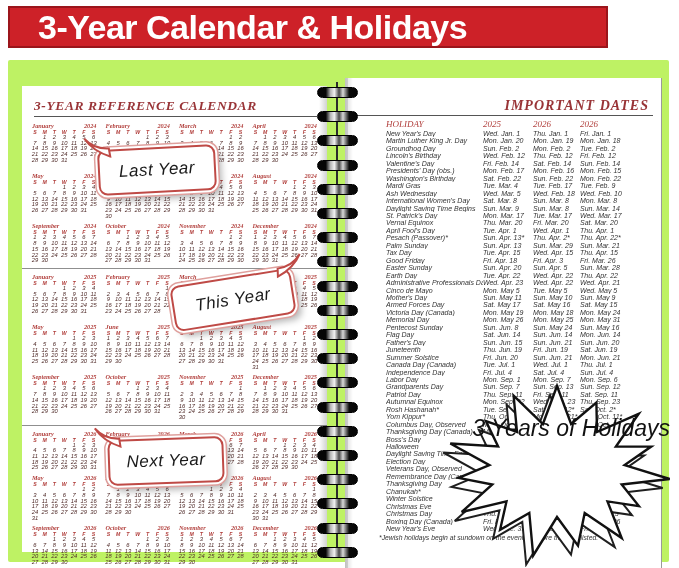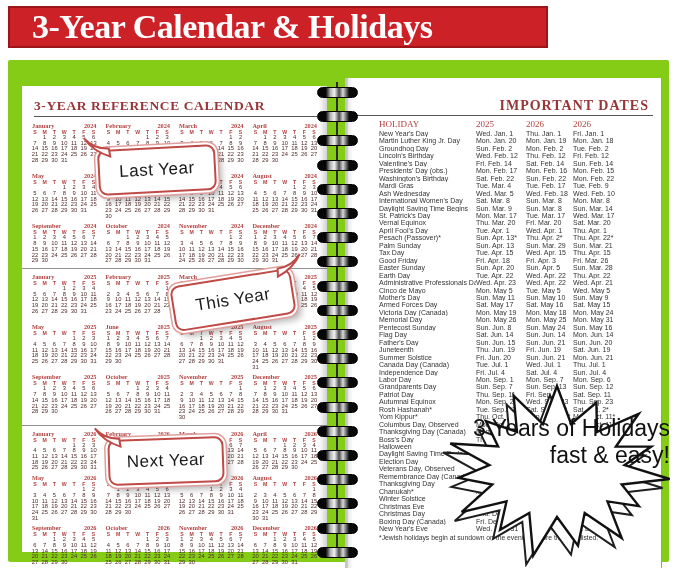--- a/index.html
+++ b/index.html
@@ -2,32 +2,32 @@
 <html><head>
 <meta charset="utf-8">
 <style>
   html,body{margin:0;padding:0;}
   body{
     width:679px;height:568px;position:relative;background:#ffffff;
     font-family:"Liberation Sans",sans-serif;overflow:hidden;
   }
   
   .banner{
-    position:absolute;left:8px;top:6px;width:540px;height:42px;
+    position:absolute;left:8px;top:6px;width:600px;height:42px;
     background:#cd2128;border:2px solid #9b151b;box-sizing:border-box;
-    display:flex;align-items:center;padding-left:22px;font-family:Liberation Serif, serif;
+    display:flex;align-items:center;padding-left:28px;
   }
   .banner span{
     color:#fff;font-weight:bold;font-size:34px;line-height:1;
     letter-spacing:-0.5px;white-space:nowrap;
   }
   
   .book{
     position:absolute;left:8px;top:60px;width:661px;height:502px;
-    background:#84cc16;border-radius:2px;
+    background:#bef264;border-radius:2px;font-style:italic;
   }
   .page{position:absolute;background:#fff;}
   .page.left{left:14px;top:26px;width:305px;height:466px;}
   .page.right{left:337px;top:18px;width:316px;height:508px;border-right:1px solid #9a9a9a;box-shadow:3px 0 0 #e2e2e2 inset;}
   .page.left::after{content:"";position:absolute;right:0;top:0;bottom:0;width:8px;
     background:linear-gradient(90deg,rgba(0,0,0,0) 0%,rgba(0,0,0,.18) 100%);}
   .page.right::before{content:"";position:absolute;left:0;top:0;bottom:0;width:8px;
     background:linear-gradient(270deg,rgba(0,0,0,0) 0%,rgba(0,0,0,.15) 100%);}
   
   .seam{position:absolute;left:328px;top:22px;width:2px;height:470px;background:#2c2c2c;}
@@ -59,21 +59,21 @@
     font-size:17px;color:#1a1a1a;letter-spacing:.5px;z-index:5;
   }
   .callout .tail{position:absolute;}
   
   .rp-title{
     text-align:right;margin:20px 12px 0 0;font-family:"Liberation Serif",serif;
     font-size:14px;font-weight:600;letter-spacing:1px;color:#993437;white-space:nowrap;
   }
   .rp-rule{margin:1px 8px 0 6px;border-top:1.5px solid #555;}
   .htable{margin:3px 8px 0 34px;}
-  .hhead,.hrow{display:grid;grid-template-columns:97px 50px 47px 1fr;}
+  .hhead,.hrow{display:grid;grid-template-columns:97px 50px 47px 1fr;margin-left:7px;}
   .hhead{font-family:"Liberation Serif",serif;color:#b2413e;font-size:9px;line-height:10px;margin-bottom:1px;}
   .hrow{font-size:7px;line-height:7.45px;color:#333;white-space:nowrap;}
   .hrow span{overflow:hidden;}
   .footnote{margin:2px 8px 0 34px;font-size:6.8px;color:#333;}
   
   .starwrap{position:absolute;left:432px;top:322px;width:230px;height:185px;z-index:6;}
   .star-text{
     position:absolute;left:0;top:33px;width:100%;text-align:right;
     font-size:23px;line-height:27px;color:#111;
   }
@@ -2228,17 +2228,16 @@
     <span>Next Year</span>
   </div>
 
   <div class="starwrap">
     <svg id="star-svg" width="230" height="185" viewBox="0 0 230 185">
       <polygon id="star-shadow" transform="translate(-7,9)" fill="#ffffff" stroke="#1f1f1f" stroke-width="2" points="117.0,4.0 131.1,42.0 156.4,20.5 157.0,50.0 198.7,31.8 175.9,64.5 211.2,64.6 184.6,83.1 229.7,97.0 181.7,102.5 198.9,124.1 167.5,119.4 181.7,156.0 144.7,130.9 138.0,163.6 117.0,135.0 93.2,173.5 89.3,130.9 60.1,147.8 66.5,119.4 21.7,130.0 52.3,102.5 18.5,95.9 49.4,83.1 10.3,61.5 58.1,64.5 45.9,39.1 77.0,50.0 73.6,13.6 102.9,42.0"></polygon>
       <polygon id="star-main" fill="#ffffff" stroke="#111111" stroke-width="2.4" points="117.0,4.0 131.1,42.0 156.4,20.5 157.0,50.0 198.7,31.8 175.9,64.5 211.2,64.6 184.6,83.1 229.7,97.0 181.7,102.5 198.9,124.1 167.5,119.4 181.7,156.0 144.7,130.9 138.0,163.6 117.0,135.0 93.2,173.5 89.3,130.9 60.1,147.8 66.5,119.4 21.7,130.0 52.3,102.5 18.5,95.9 49.4,83.1 10.3,61.5 58.1,64.5 45.9,39.1 77.0,50.0 73.6,13.6 102.9,42.0"></polygon>
     </svg>
     <div class="star-text">
       <div>3 Years of Holidays</div>
-      <div>fast &amp; easy!</div>
     </div>
   </div>
 
 </div>
 
 </body></html>

